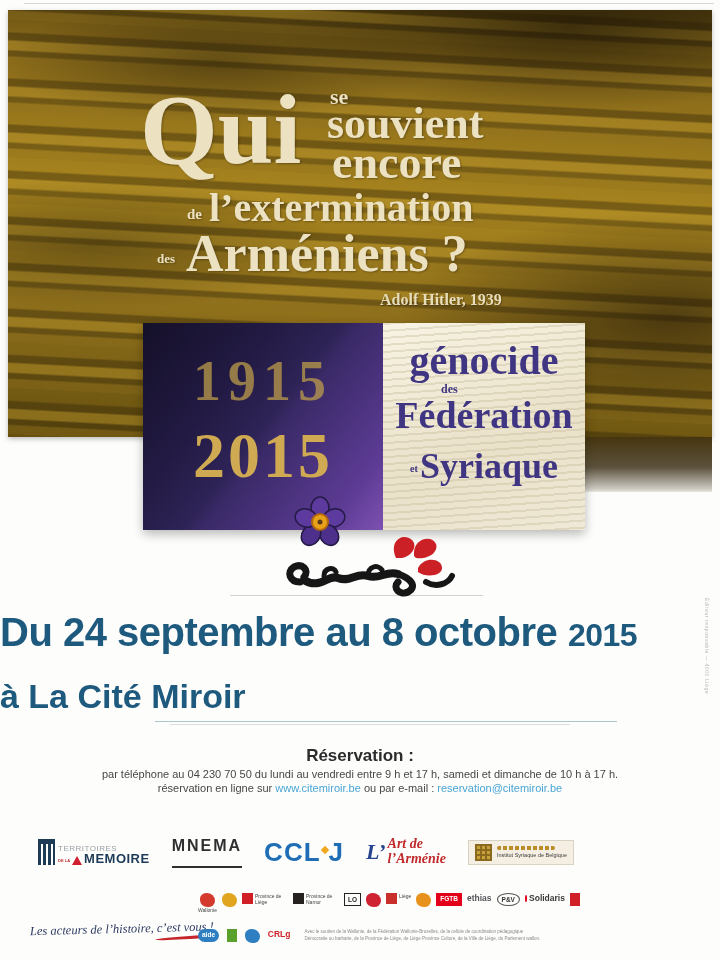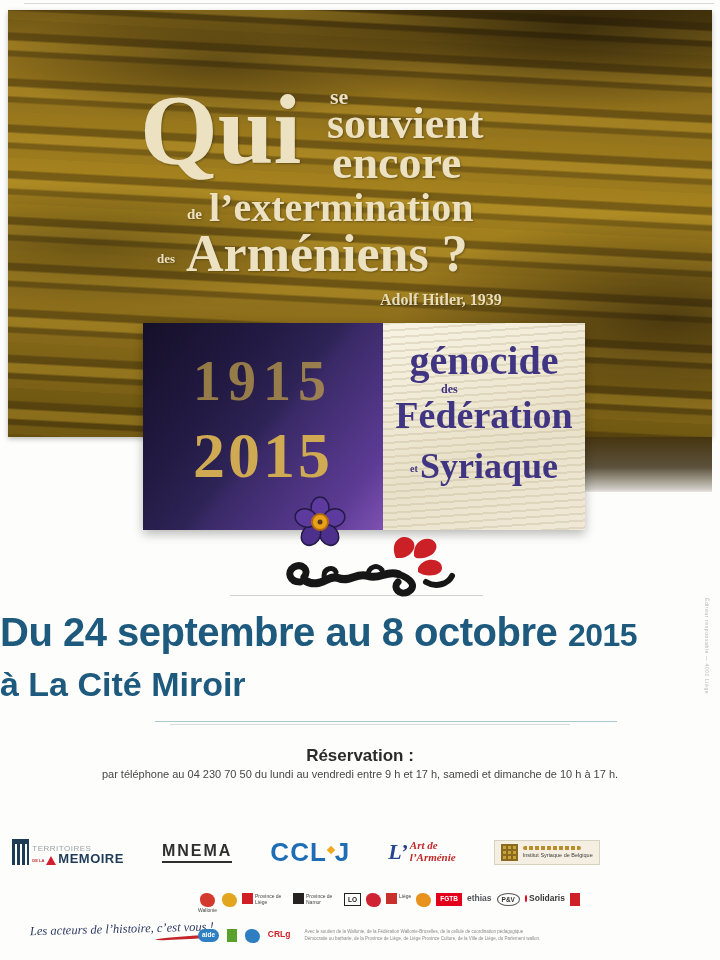--- a/index.html
+++ b/index.html
@@ -51,53 +51,53 @@
   .g-et{font-size:10px;font-weight:bold;vertical-align:6px;margin-right:2px}
 
   .flower{position:absolute;left:294px;top:496px;z-index:3}
   .callig{position:absolute;left:276px;top:530px;z-index:2}
   .rule1{position:absolute;left:230px;top:595px;width:253px;height:1px;background:#d2d2d0}
 
   
   .dates{position:absolute;left:0;top:610px;width:720px;text-align:left;color:#1e5a7e;font-weight:bold}
   .date-l1{font-size:40px;letter-spacing:-.5px}
   .date-year{font-size:32px}
-  .date-l2{font-size:34px;margin-top:10px}
+  .date-l2{font-size:34px;margin-top:22px}
   .side-credit{position:absolute;right:10px;top:598px;height:215px;writing-mode:vertical-rl;
     font-size:5px;color:#b8b8b4;letter-spacing:.6px}
 
   .rule2a{position:absolute;left:155px;top:721px;width:462px;height:1px;background:#a9c8ce}
   .rule2b{position:absolute;left:170px;top:724px;width:400px;height:1px;background:#dcdcda}
 
   
   .resa{position:absolute;left:0;top:746px;width:720px;text-align:center;color:#3c3c3c}
   .resa-title{font-size:17px;font-weight:bold;color:#2b2b2b}
   .resa-line{font-size:11px;margin-top:2px;color:#474747}
   .resa-link{color:#49a5d5}
 
   
   .partners{position:absolute;left:0;top:830px;width:612px;height:44px;display:flex;
-            justify-content:center;align-items:center;gap:38px}
+            justify-content:center;align-items:center;gap:22px}
   .p-terr{display:flex;align-items:flex-end;gap:3px}
   .t-icon{width:17px;height:21px;border-top:5px solid #1d3a57;
           background:repeating-linear-gradient(90deg,#1d3a57 0 3px,rgba(0,0,0,0) 3px 5px)}
   .t-l1{font-size:8px;color:#9aa0a6;letter-spacing:.5px;display:block;line-height:1}
   .t-row{display:flex;align-items:flex-end;gap:1px}
   .t-l2{font-size:4px;color:#c03030;font-weight:bold;margin-bottom:2px}
   .t-tri{width:0;height:0;border-left:5px solid transparent;border-right:5px solid transparent;
          border-bottom:9px solid #d11f2f;margin:0 1px}
   .t-mem{font-size:13px;font-weight:bold;color:#1d3a57;letter-spacing:.5px;line-height:.9}
   .p-mnema{font-size:16px;font-weight:bold;color:#2f2f2f;letter-spacing:2px;
-           border-bottom:2px solid #2f2f2f;padding-bottom:1px}
+           border-bottom:2px solid #2f2f2f;padding-bottom:11px}
   .p-cclj{font-size:26px;font-weight:bold;color:#1f6eb5;letter-spacing:1px}
   .cclj-star{display:inline-block;width:6px;height:6px;background:#f0a91e;transform:rotate(45deg);
              margin:0 1px 8px 1px}
   .p-arm{display:flex;align-items:center;gap:2px;font-family:"Liberation Serif",serif}
   .a-L{font-size:22px;font-style:italic;font-weight:bold;color:#27448f}
-  .a-script{font-size:11px;font-style:italic;font-weight:bold;color:#c02a2a;line-height:1.05}
+  .a-script{font-size:14px;font-style:italic;font-weight:bold;color:#c02a2a;line-height:1.05}
   .p-syr{display:flex;align-items:center;gap:5px;background:#f4efe2;border:1px solid #d8d2c0;
          padding:3px 6px}
   .s-grid{width:17px;height:17px;background:
       repeating-linear-gradient(0deg,#8a6a1f 0 2px,rgba(0,0,0,0) 2px 5px),
       repeating-linear-gradient(90deg,#8a6a1f 0 2px,rgba(0,0,0,0) 2px 5px),#caa23a}
   .s-squig{height:4px;width:58px;border-radius:2px;margin-bottom:2px;
       background:repeating-linear-gradient(90deg,#b98d2a 0 4px,rgba(0,0,0,0) 4px 6px)}
   .s-label{font-size:5.5px;color:#3c3c3c;display:block}
 
   
@@ -189,20 +189,21 @@
   <div class="date-l2">à La Cité Miroir</div>
 </div>
 <div class="side-credit">Éditeur responsable — 4000 Liège</div>
 
 <div class="rule2a"></div>
 <div class="rule2b"></div>
 
 <div class="resa">
   <div class="resa-title">Réservation :</div>
   <div class="resa-line">par téléphone  au 04 230 70 50 du lundi au vendredi entre 9 h et 17 h, samedi et dimanche de 10 h à 17 h.</div>
+  <div class="resa-line"><span>réservation en ligne sur </span><span class="resa-link">www.citemiroir.be</span><span> ou par e-mail : </span><span class="resa-link">reservation@citemiroir.be</span></div>
 </div>
 
 <div class="partners">
   <div class="p-terr">
     <div class="t-icon"></div>
     <div>
       <span class="t-l1">TERRITOIRES</span>
       <div class="t-row">
         <span class="t-l2">DE LA</span>
         <span class="t-tri"></span>

